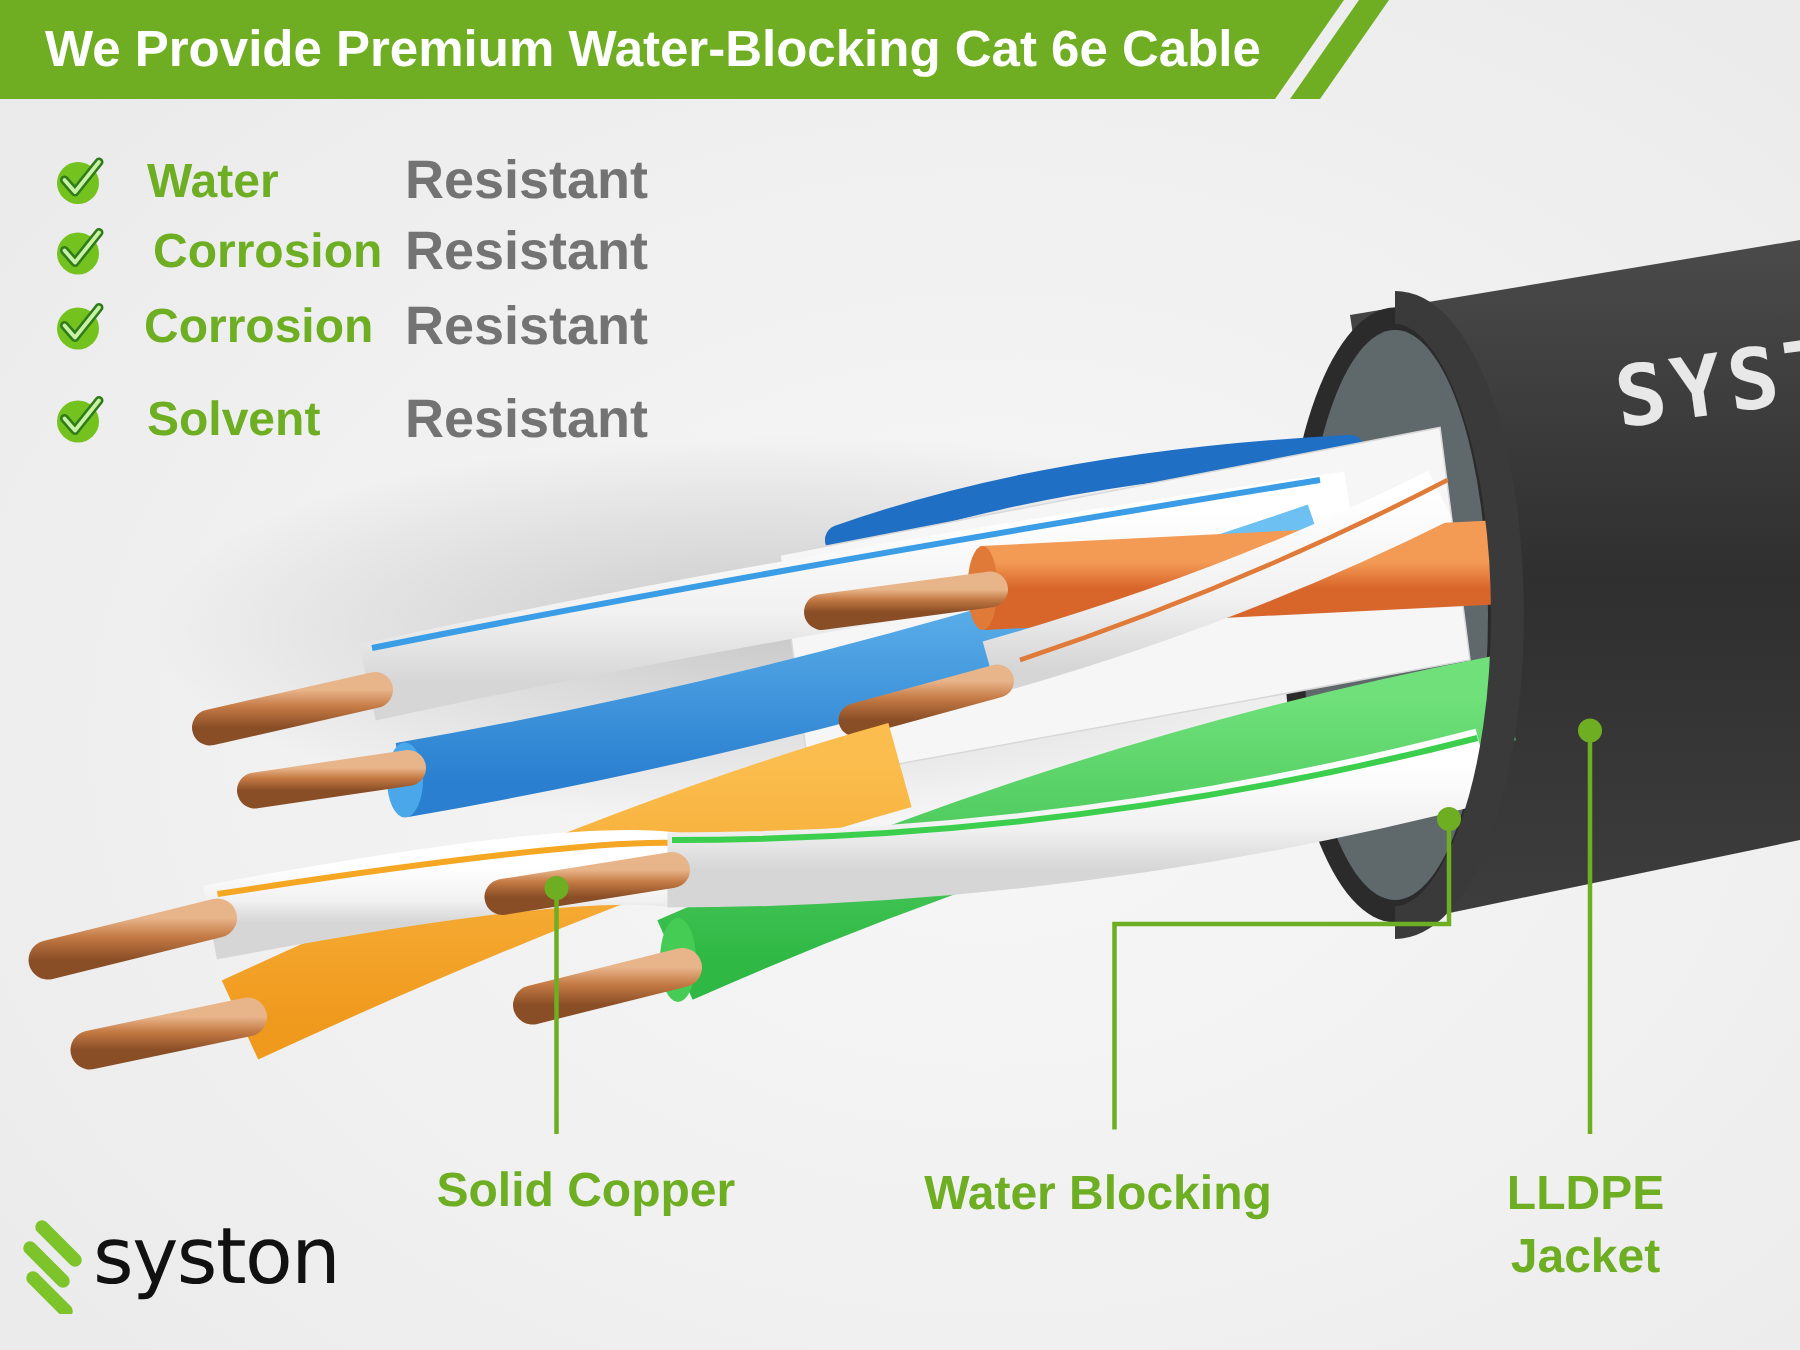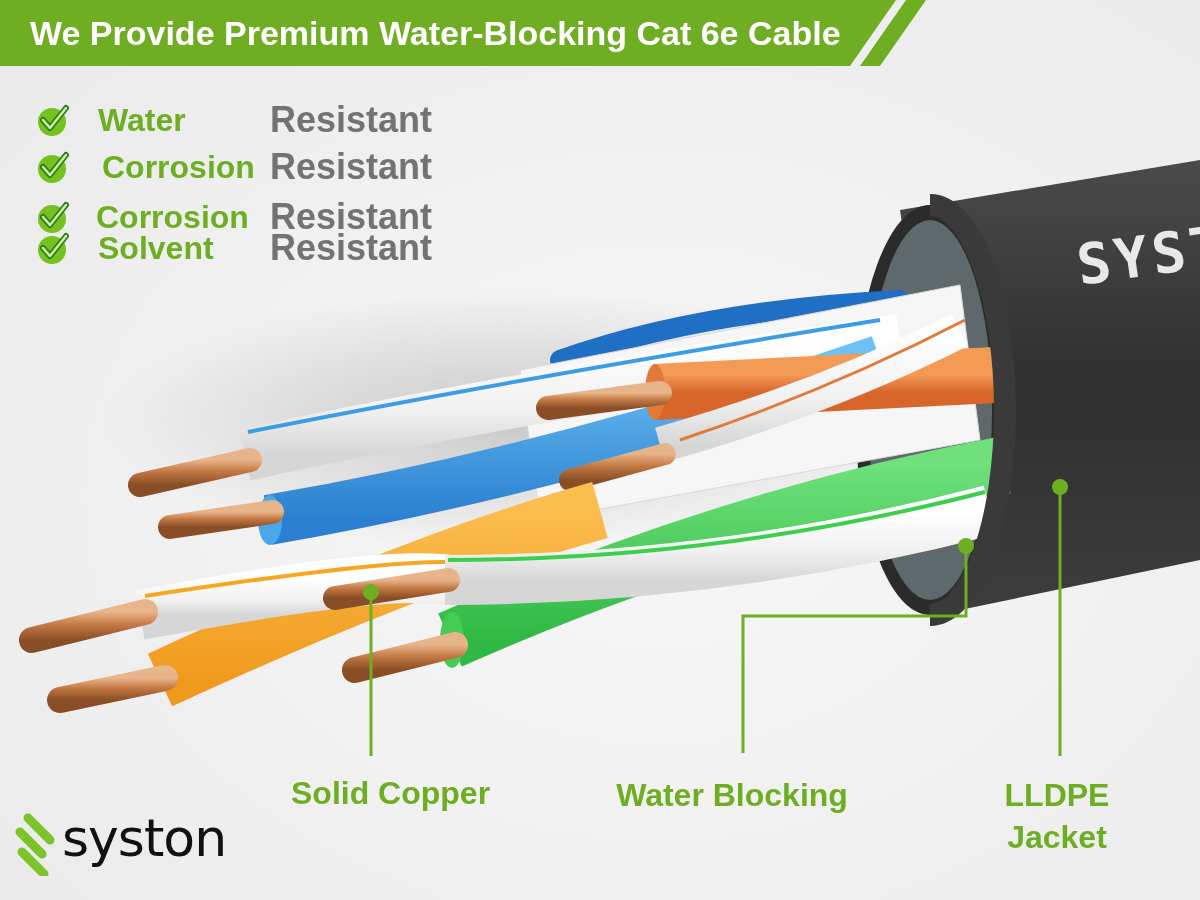--- a/index.html
+++ b/index.html
@@ -154,21 +154,21 @@
   </div>
   <div class="check-row" style="top:97px">
     <svg class="check-icon" viewBox="0 0 34 34">
       <circle cx="16" cy="18" r="14" fill="#74c21e"></circle>
         <path d="M7 16 L14 24 L30 4" stroke="#2f7d1a" stroke-width="6" fill="none" stroke-linecap="round" stroke-linejoin="round"></path>
         <path d="M7 16 L14 24 L30 4" stroke="#c9f2a6" stroke-width="2.5" fill="none" stroke-linecap="round" stroke-linejoin="round"></path>
     </svg>
     <span class="feat-a" style="left:60px">Corrosion</span>
     <span class="feat-b">Resistant</span>
   </div>
-  <div class="check-row" style="top:128px">
+  <div class="check-row" style="top:159px">
     <svg class="check-icon" viewBox="0 0 34 34">
       <circle cx="16" cy="18" r="14" fill="#74c21e"></circle>
         <path d="M7 16 L14 24 L30 4" stroke="#2f7d1a" stroke-width="6" fill="none" stroke-linecap="round" stroke-linejoin="round"></path>
         <path d="M7 16 L14 24 L30 4" stroke="#c9f2a6" stroke-width="2.5" fill="none" stroke-linecap="round" stroke-linejoin="round"></path>
     </svg>
     <span class="feat-a" style="left:62px">Solvent</span>
     <span class="feat-b">Resistant</span>
   </div>
 </div>
 

